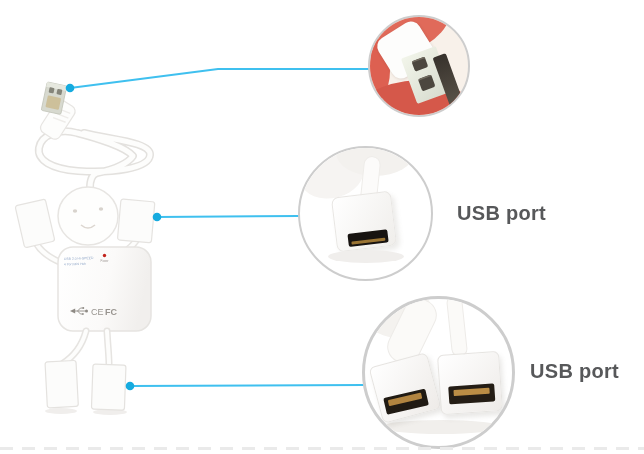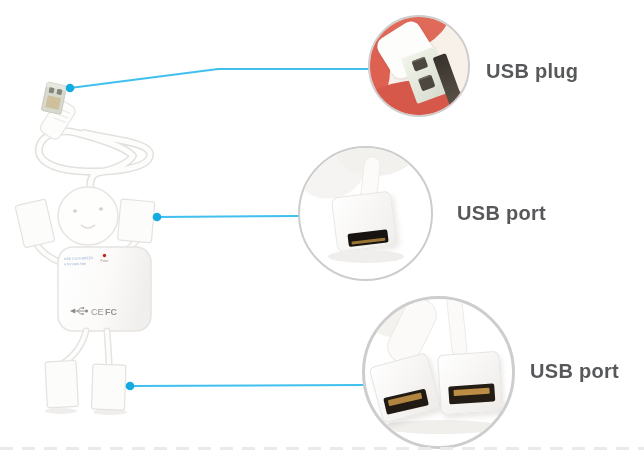--- a/index.html
+++ b/index.html
@@ -206,18 +206,17 @@
         <div class="gold-l"></div>
       </div>
     </div>
     <div class="cube-r">
       <div class="open-r">
         <div class="gold-r"></div>
       </div>
     </div>
   </div>
 
-  <div class="label lbl-plug">USB plug</div>
   <div class="label lbl-mid">USB port</div>
   <div class="label lbl-bot">USB port</div>
 
   <div class="dashed-edge"></div>
 </div>
 
 </body></html>

